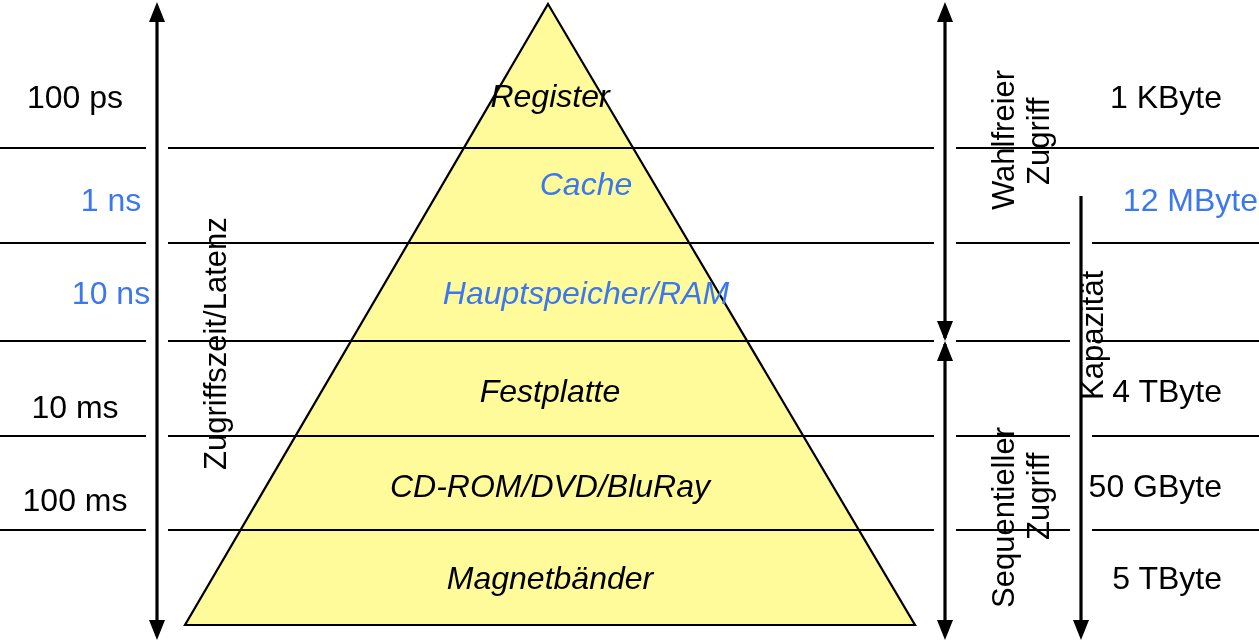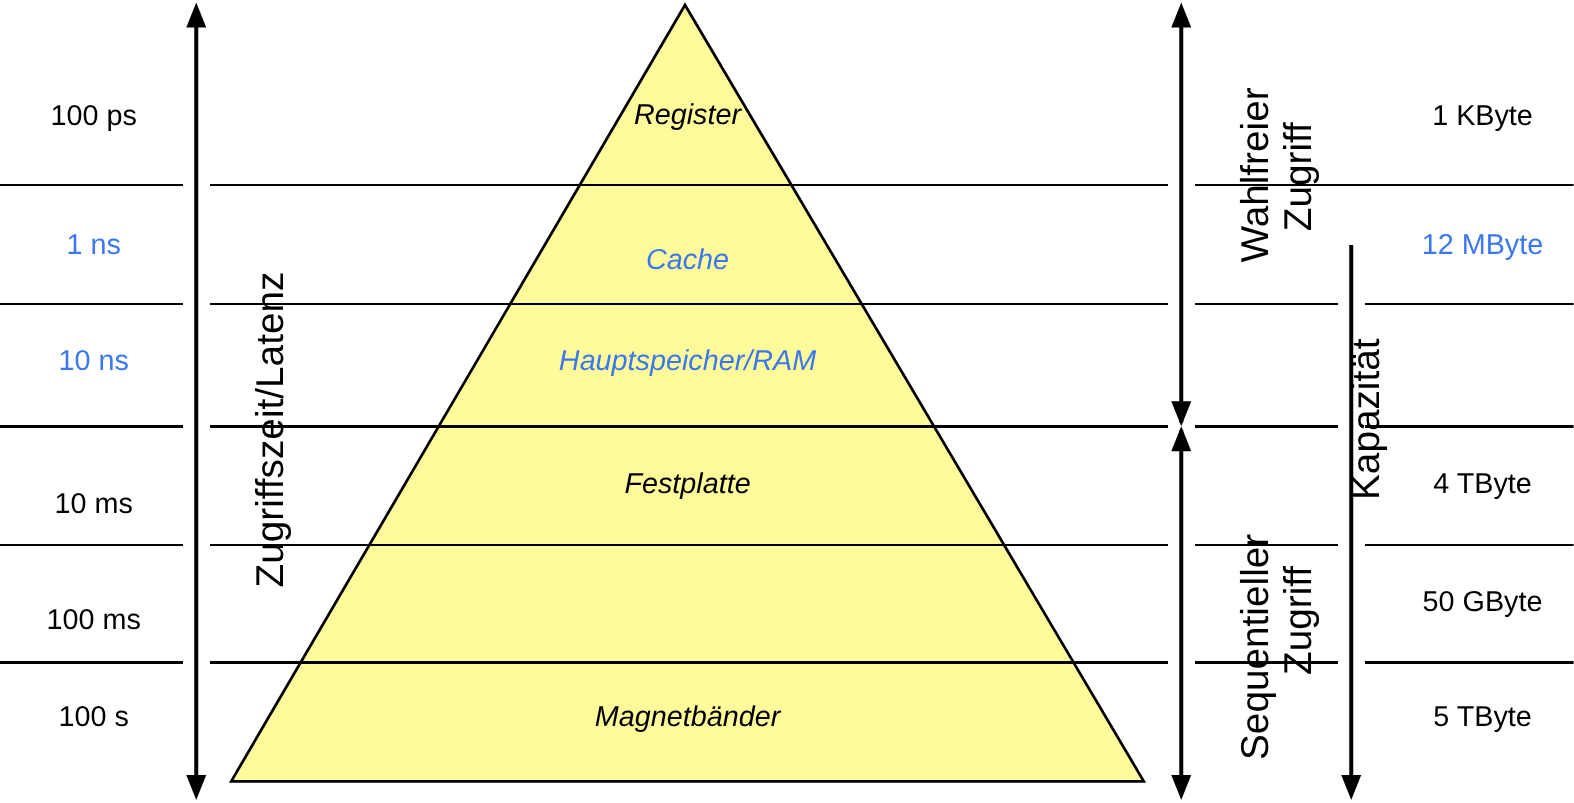--- a/index.html
+++ b/index.html
@@ -20,39 +20,39 @@
   #diagram svg.layer {
     position: absolute;
     left: 0;
     top: 0;
     width: 1259px;
     height: 642px;
   }
   .lbl {
     position: absolute;
     font-family: "Liberation Sans", sans-serif;
-    font-size: 23px;
+    font-size: 32px;
     line-height: 1;
     color: #000000;
     white-space: nowrap;
     user-select: none;
   }
-  .lbl.blue { color: #3B78F0; }
+  .lbl.blue { color: #3B78F0; margin-left: 36px; }
 
   
   .lat {
     left: 0;
     width: 150px;
     text-align: center;
   }
   
   .cap {
-    left: 1113px;
+    left: 1076px;
     width: 146px;
-    text-align: center;
+    text-align: right;
   }
   
   .tier {
     left: 185px;
     width: 730px;
     text-align: center;
     font-style: italic;
   }
 
   
@@ -135,26 +135,26 @@
       <line x1="1081" y1="196" x2="1081" y2="622" stroke="#000000" stroke-width="3.2"></line>
       <path d="M1081,640 L1089,620 L1073,620 Z" fill="#000000"></path>
     </g>
   </svg>
 
   <div class="lbl lat" style="top:81px;">100 ps</div>
   <div class="lbl lat blue" style="top:184px;">1 ns</div>
   <div class="lbl lat blue" style="top:277px;">10 ns</div>
   <div class="lbl lat" style="top:391px;">10 ms</div>
   <div class="lbl lat" style="top:484px;">100 ms</div>
-  <div class="lbl lat" style="top:562px;">100 s</div>
 
   <div class="lbl tier" style="top:80px;">Register</div>
-  <div class="lbl tier blue" style="top:196px;">Cache</div>
+  <div class="lbl tier blue" style="top:168px;">Cache</div>
   <div class="lbl tier blue" style="top:277px;">Hauptspeicher/RAM</div>
   <div class="lbl tier" style="top:375px;">Festplatte</div>
+  <div class="lbl tier" style="top:470px;">CD-ROM/DVD/BluRay</div>
   <div class="lbl tier" style="top:562px;">Magnetbänder</div>
 
   <div class="lbl cap" style="top:81px;">1 KByte</div>
   <div class="lbl cap blue" style="top:184px;">12 MByte</div>
   <div class="lbl cap" style="top:375px;">4 TByte</div>
   <div class="lbl cap" style="top:470px;">50 GByte</div>
   <div class="lbl cap" style="top:562px;">5 TByte</div>
 
   <div class="rot" style="left:200px; top:470px;">Zugriffszeit/Latenz</div>
 

